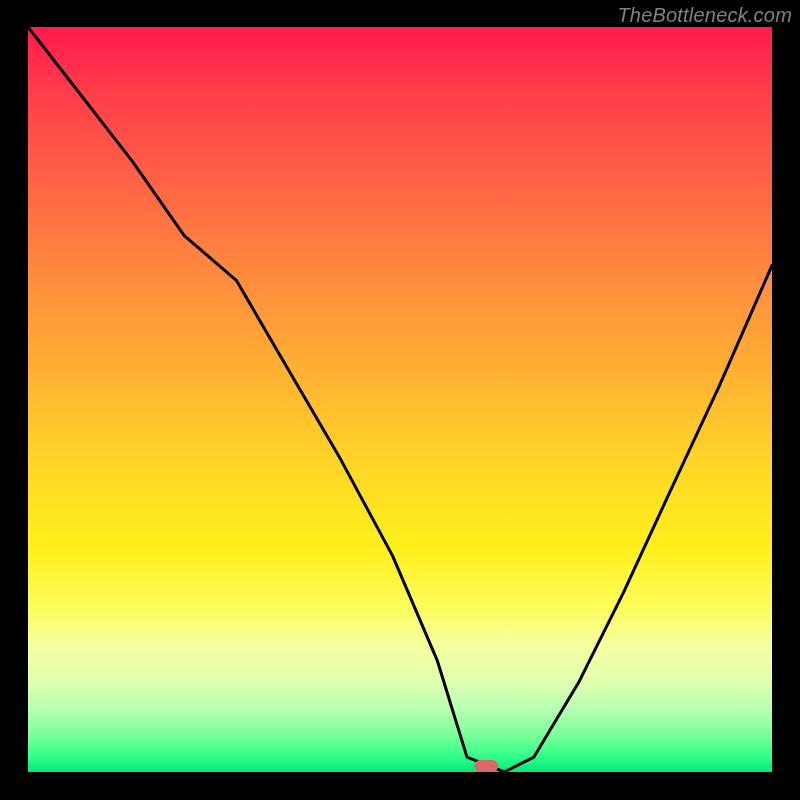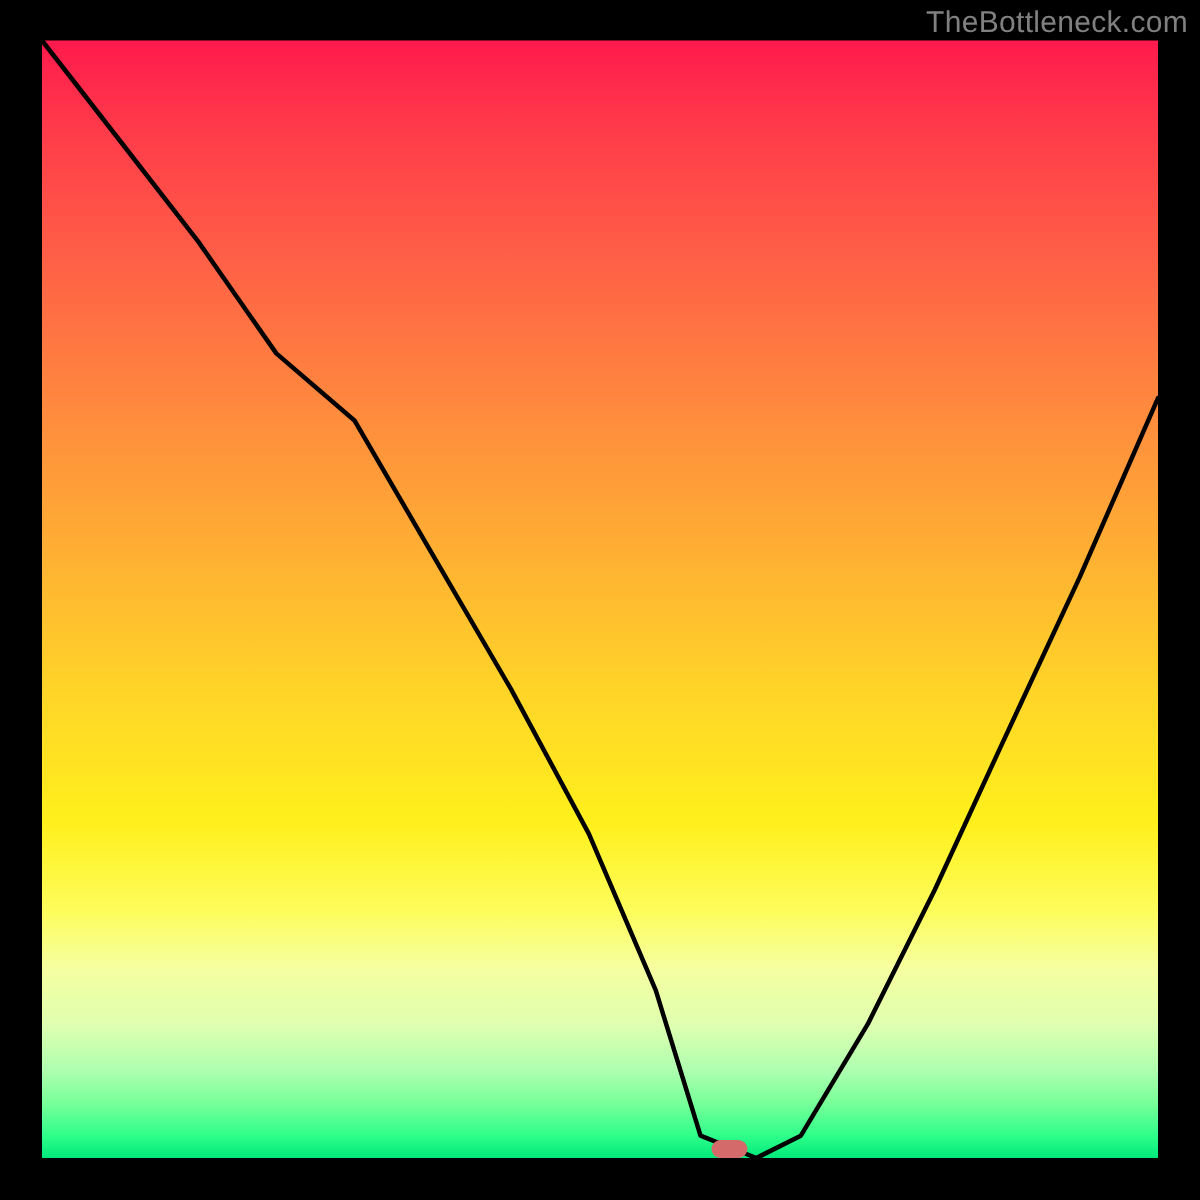--- a/index.html
+++ b/index.html
@@ -45,20 +45,21 @@
     );
   }
   .watermark {
     position: absolute;
     top: 4px;
     right: 8px;
     color: #808080;
     font-size: 20px;
     font-weight: 400;
     letter-spacing: 0.2px;
+    font-style: italic;
   }
   svg.curve {
     position: absolute;
     top: 0;
     left: 0;
     width: 744px;
     height: 745px;
     overflow: visible;
   }
   .curve-path {

